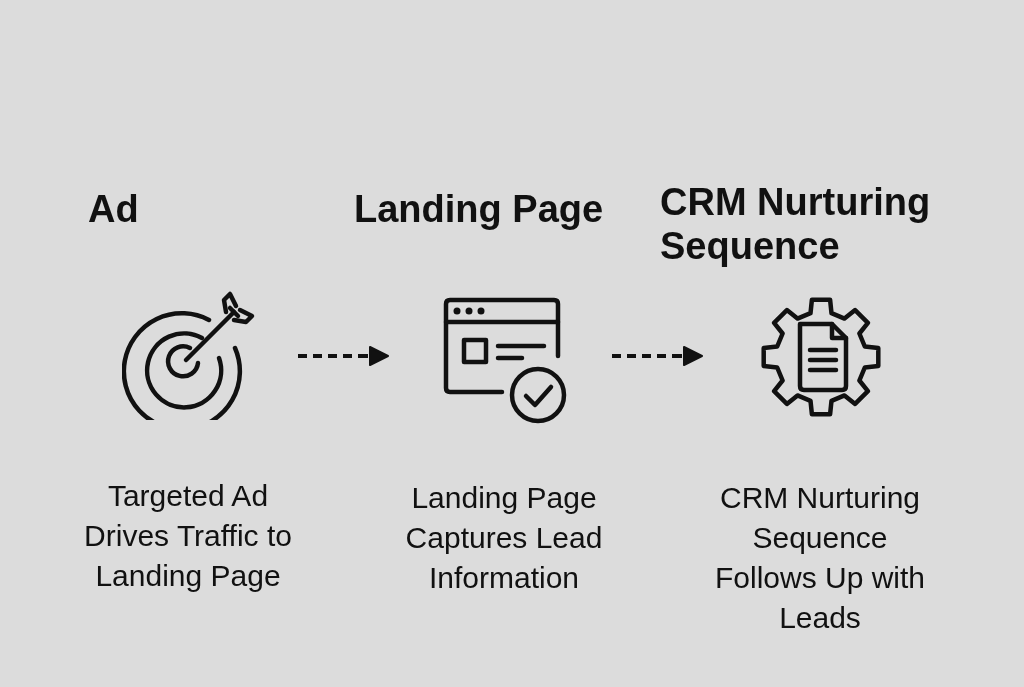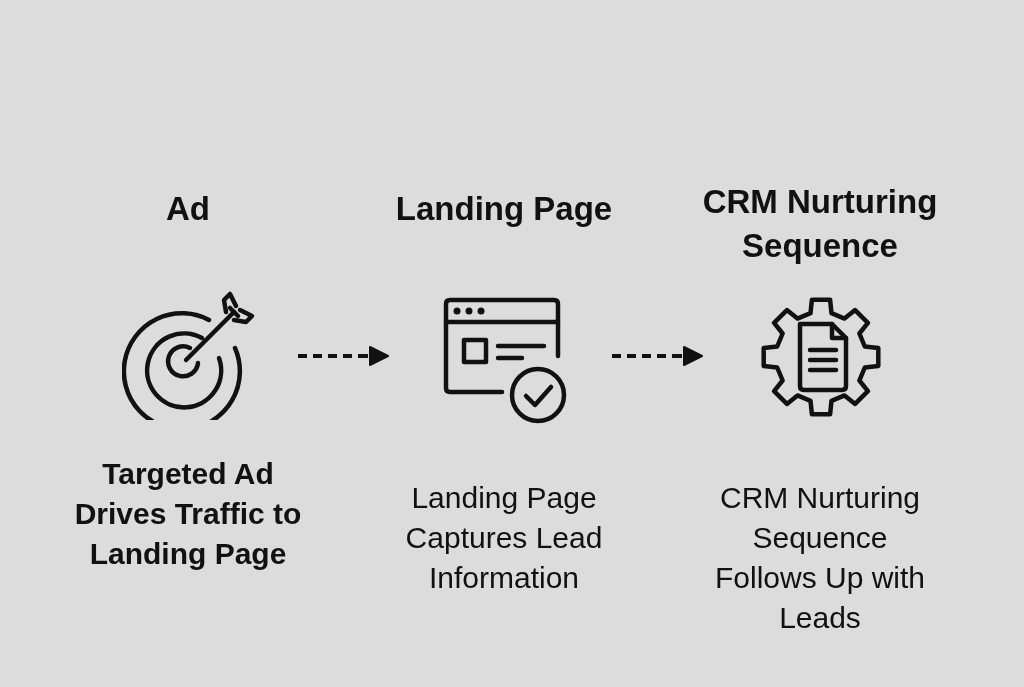--- a/index.html
+++ b/index.html
@@ -11,23 +11,23 @@
       height: 687px;
       background: #dcdcdc;
       position: relative;
       overflow: hidden;
       font-family: "Liberation Sans", "DejaVu Sans", sans-serif;
       color: #111;
     }
     .stage-title {
       position: absolute;
       font-weight: bold;
-      font-size: 33px;
+      font-size: 38px;
       line-height: 44px;
-      text-align: center;
+      text-align: left;
       color: #111;
       white-space: pre-line;
     }
     .stage-desc {
       position: absolute;
       font-size: 30px;
       line-height: 40px;
       text-align: center;
       color: #111;
       white-space: pre-line;
@@ -65,21 +65,21 @@
   <g stroke="#111" stroke-width="4">
     <line x1="2" y1="12" x2="11" y2="12"></line>
     <line x1="17" y1="12" x2="26" y2="12"></line>
     <line x1="32" y1="12" x2="41" y2="12"></line>
     <line x1="47" y1="12" x2="56" y2="12"></line>
     <line x1="62" y1="12" x2="72" y2="12"></line>
   </g>
   <path d="M 74 3 L 92 12 L 74 21 Z" fill="#111" stroke="#111" stroke-width="2" stroke-linejoin="round"></path>
 </svg>
 
-<div class="stage-desc" style="left:38px; top:454px; width:300px;font-weight:bold;">Targeted Ad
+<div class="stage-desc" style="left:38px; top:476px; width:300px;">Targeted Ad
 Drives Traffic to
 Landing Page</div>
 
 <div class="stage-title" style="left:354px; top:187px; width:300px;">Landing Page</div>
 
 <svg class="icon" style="left:440px; top:294px;" width="135" height="130" viewBox="0 0 135 130">
   <g fill="none" stroke="#111" stroke-width="4.5" stroke-linecap="round" stroke-linejoin="round">
 
     <path d="M 62 98 L 10 98 Q 6 98 6 94 L 6 10 Q 6 6 10 6 L 114 6 Q 118 6 118 10 L 118 62"></path>
     <line x1="6" y1="28" x2="118" y2="28"></line>

